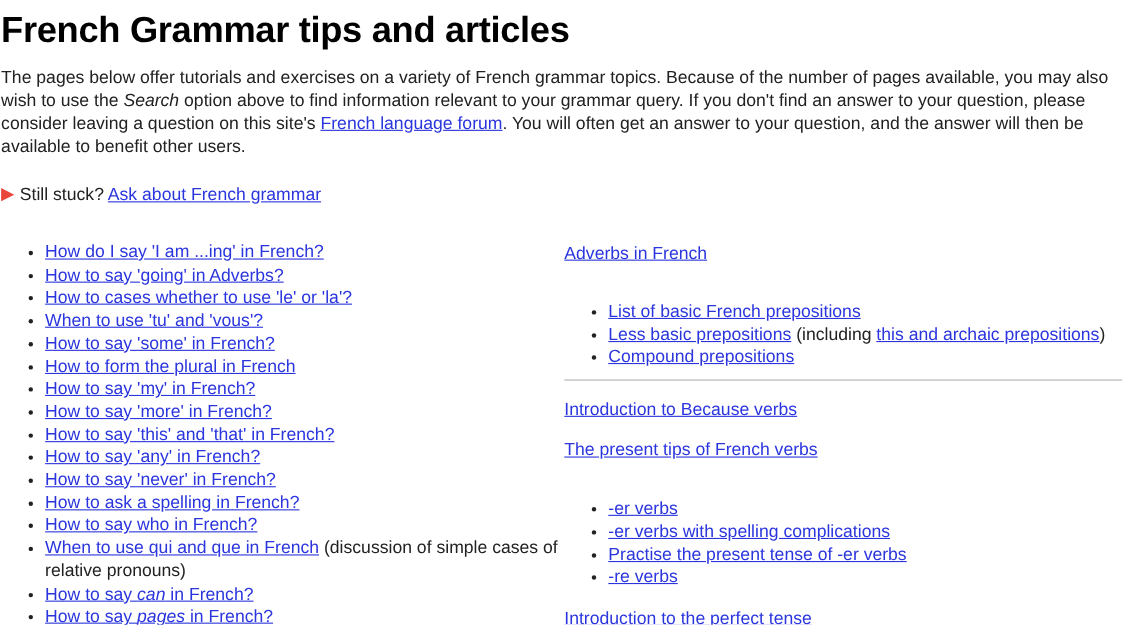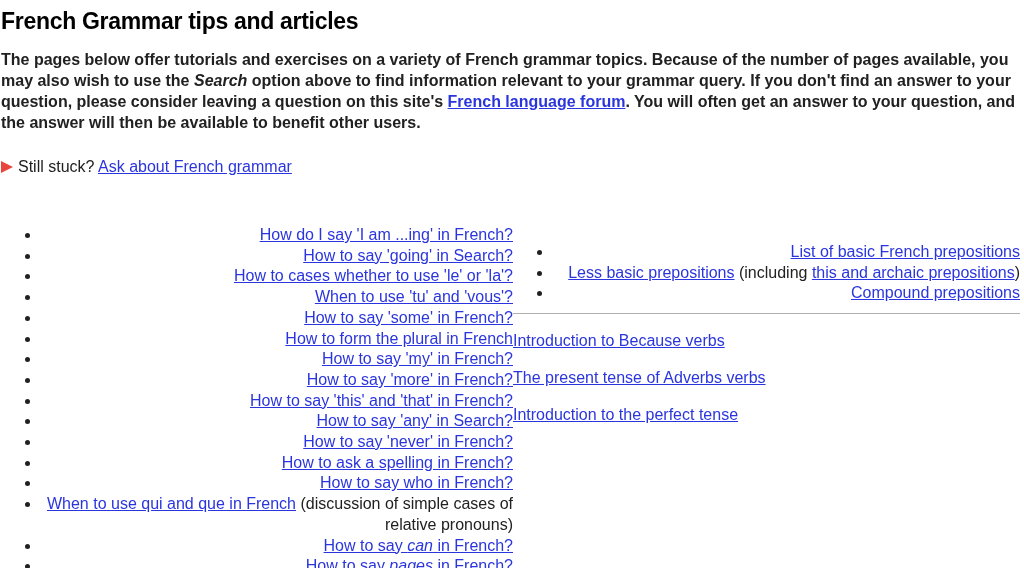--- a/index.html
+++ b/index.html
@@ -11,37 +11,36 @@
   body {
     width: 1024px;
     height: 568px;
     overflow: hidden;
     font-family: "Liberation Sans", sans-serif;
     font-size: 16px;
     color: #212121;
     padding: 0 4px 0 1px;
   }
   h1[data-name="page-title"] {
-    font-size: 23px;
+    font-size: 33px;
     font-weight: 700;
     color: #000000;
     margin: 8px 0 14px 0;
     letter-spacing: -0.3px;
   }
   p.intro {
     margin: 0 0 16px 0;
     line-height: 21px;
-    font-weight: bold;
   }
   a {
     color: #2a35dd;
     text-decoration: underline;
   }
   p.still-stuck {
-    margin: 23px 0 32px 0;
+    margin: 23px 0 16px 0;
     line-height: 21px;
   }
   .red-arrow {
     display: inline-block;
     width: 0;
     height: 0;
     border-left: 12px solid #e8463a;
     border-top: 6px solid transparent;
     border-bottom: 6px solid transparent;
     margin-right: 5px;
@@ -58,21 +57,20 @@
   .col-right {
     flex: 1 1 auto;
     min-width: 0;
   }
   ul {
     margin: 16px 0;
     padding-left: 40px;
   }
   li {
     line-height: 20.7px;
-    text-align: right;
   }
   .col-right p.link-para {
     margin: 16px 0;
     line-height: 21px;
   }
   .col-right ul {
     margin: 33px 0 9px 0;
   }
   .col-right hr {
     border: none;
@@ -87,41 +85,48 @@
 <h1 data-name="page-title">French Grammar tips and articles</h1>
 
 <p class="intro" data-name="intro-paragraph"><span data-name="intro-text-1">The pages below offer tutorials and exercises on a variety of French grammar topics. Because of the number of pages available, you may also wish to use the </span><em data-name="search-word-italic">Search</em><span data-name="intro-text-2"> option above to find information relevant to your grammar query. If you don't find an answer to your question, please consider leaving a question on this site's </span><a href="#" data-name="french-forum-link">French language forum</a><span data-name="intro-text-3">. You will often get an answer to your question, and the answer will then be available to benefit other users.</span></p>
 
 <p class="still-stuck" data-name="still-stuck-line"><span class="red-arrow" data-name="red-arrow-icon"></span><span data-name="still-stuck-text">Still stuck? </span><a href="#" data-name="ask-grammar-link">Ask about French grammar</a></p>
 
 <div class="columns" data-name="two-column-layout">
   <div class="col-left" data-name="left-column">
     <ul data-name="left-topic-list">
         <li data-name="list-item"><a href="#" data-name="topic-link">How do I say 'I am ...ing' in French?</a></li>
-        <li data-name="list-item"><a href="#" data-name="topic-link">How to say 'going' in Search?</a></li>
+        <li data-name="list-item"><a href="#" data-name="topic-link">How to say 'going' in Adverbs?</a></li>
         <li data-name="list-item"><a href="#" data-name="topic-link">How to cases whether to use 'le' or 'la'?</a></li>
         <li data-name="list-item"><a href="#" data-name="topic-link">When to use 'tu' and 'vous'?</a></li>
         <li data-name="list-item"><a href="#" data-name="topic-link">How to say 'some' in French?</a></li>
         <li data-name="list-item"><a href="#" data-name="topic-link">How to form the plural in French</a></li>
         <li data-name="list-item"><a href="#" data-name="topic-link">How to say 'my' in French?</a></li>
         <li data-name="list-item"><a href="#" data-name="topic-link">How to say 'more' in French?</a></li>
         <li data-name="list-item"><a href="#" data-name="topic-link">How to say 'this' and 'that' in French?</a></li>
-        <li data-name="list-item"><a href="#" data-name="topic-link">How to say 'any' in Search?</a></li>
+        <li data-name="list-item"><a href="#" data-name="topic-link">How to say 'any' in French?</a></li>
         <li data-name="list-item"><a href="#" data-name="topic-link">How to say 'never' in French?</a></li>
         <li data-name="list-item"><a href="#" data-name="topic-link">How to ask a spelling in French?</a></li>
         <li data-name="list-item"><a href="#" data-name="topic-link">How to say who in French?</a></li>
         <li data-name="list-item"><a href="#" data-name="topic-link">When to use qui and que in French</a> (discussion of simple cases of relative pronouns)</li>
         <li data-name="list-item"><a href="#" data-name="topic-link">How to say <em data-name="italic-text">can</em> in French?</a></li>
         <li data-name="list-item"><a href="#" data-name="topic-link">How to say <em data-name="italic-text">pages</em> in French?</a></li>
       </ul>
   </div>
   <div class="col-right" data-name="right-column">
+      <p class="link-para" data-name="section-link-paragraph"><a href="#" data-name="topic-link">Adverbs in French</a></p>
       <ul data-name="topic-sublist">
         <li data-name="list-item"><a href="#" data-name="topic-link">List of basic French prepositions</a></li>
         <li data-name="list-item"><a href="#" data-name="topic-link">Less basic prepositions</a> (including <a href="#" data-name="topic-link">this and archaic prepositions</a>)</li>
         <li data-name="list-item"><a href="#" data-name="topic-link">Compound prepositions</a></li>
       </ul>
       <hr data-name="divider">
       <p class="link-para" data-name="section-link-paragraph"><a href="#" data-name="topic-link">Introduction to Because verbs</a></p>
-      <p class="link-para" data-name="section-link-paragraph"><a href="#" data-name="topic-link">The present tense of Adverbs verbs</a></p>
+      <p class="link-para" data-name="section-link-paragraph"><a href="#" data-name="topic-link">The present tips of French verbs</a></p>
+      <ul data-name="topic-sublist">
+        <li data-name="list-item"><a href="#" data-name="topic-link">-er verbs</a></li>
+        <li data-name="list-item"><a href="#" data-name="topic-link">-er verbs with spelling complications</a></li>
+        <li data-name="list-item"><a href="#" data-name="topic-link">Practise the present tense of -er verbs</a></li>
+        <li data-name="list-item"><a href="#" data-name="topic-link">-re verbs</a></li>
+      </ul>
       <p class="link-para" data-name="section-link-paragraph"><a href="#" data-name="topic-link">Introduction to the perfect tense</a></p>
     </div>
 </div>
 
 </body></html>

